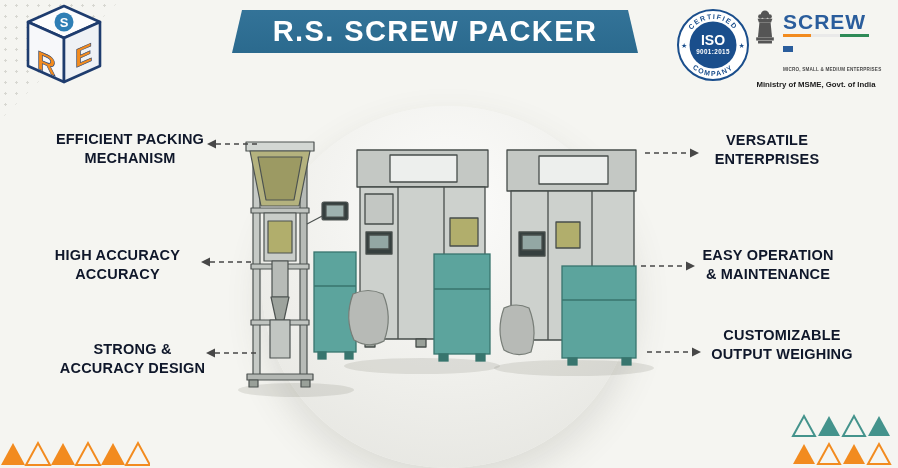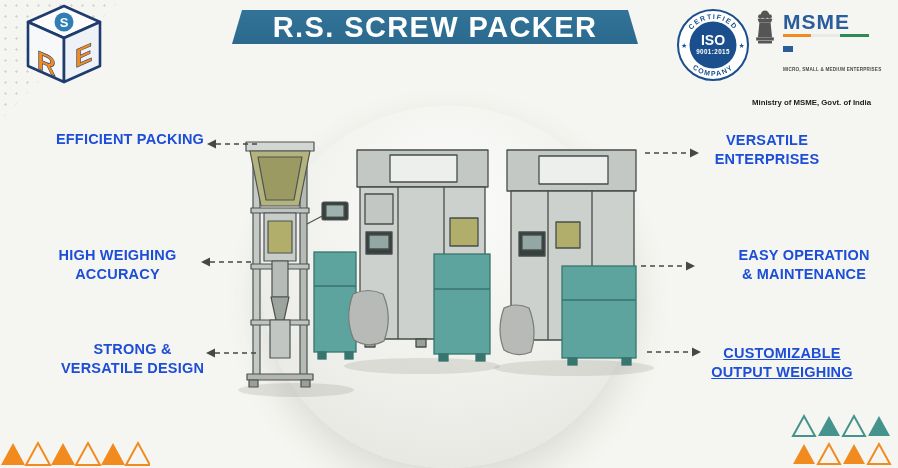--- a/index.html
+++ b/index.html
@@ -12,21 +12,21 @@
   
   .dots-tl {
     position: absolute; left: 0; top: 0; width: 120px; height: 120px;
     background-image: radial-gradient(#b9b9b1 1.1px, transparent 1.3px);
     background-size: 11px 11px; opacity: .5;
     clip-path: polygon(0 0, 100% 0, 0 100%);
   }
 
   
   .banner {
-    position: absolute; left: 232px; top: 10px; width: 406px; height: 34px;
+    position: absolute; left: 232px; top: 10px; width: 406px; height: 43px;
     background: linear-gradient(180deg, #337398 0%, #2b6a8e 100%);
     clip-path: polygon(10px 0, calc(100% - 10px) 0, 100% 100%, 0 100%);
     display: flex; align-items: center; justify-content: center;
     box-shadow: 0 2px 4px rgba(0,0,0,.18);
   }
   .banner-title {
     color: #ffffff; font-size: 29px; font-weight: 800; letter-spacing: 1.4px;
     white-space: nowrap;
   }
 
@@ -44,36 +44,36 @@
   
   .msme { position: absolute; left: 752px; top: 8px; width: 128px; }
   .msme-top { display: flex; align-items: flex-start; gap: 5px; }
   .emblem { width: 26px; height: 42px; flex: 0 0 auto; }
   .msme-right { padding-top: 3px; }
   .msme-acronym { font-size: 21px; font-weight: 800; color: #2a5d9c; letter-spacing: 1px; line-height: 1; }
   .tricolor { height: 3px; width: 86px; margin: 2px 0 2px 0;
     background: linear-gradient(90deg, #f28b1f 0 33%, #e9e9e9 33% 66%, #2e8b57 66% 100%); }
   .msme-tagline { font-size: 4.6px; font-weight: 700; color: #4a4a4a; letter-spacing: .2px; white-space: nowrap; }
   .msme-chip { display: inline-block; width: 10px; height: 6px; background: #2a5d9c; margin-right: 2px; vertical-align: middle; }
-  .msme-caption { margin-top: 23px; font-size: 7.8px; font-weight: 700; color: #1c1c1c; white-space: nowrap; }
+  .msme-caption { margin-top: 5px; font-size: 7.8px; font-weight: 700; color: #1c1c1c; white-space: nowrap; text-align: center; }
 
   
   .stage {
     position: absolute; left: 262px; top: 106px; width: 372px; height: 362px;
     border-radius: 50%;
     background: radial-gradient(circle at 50% 28%, #fcfcfb 0%, #efefeb 55%, #e3e3de 100%);
     box-shadow: 0 16px 36px rgba(90,90,75,.16);
   }
   .machines { position: absolute; left: 226px; top: 112px; width: 460px; height: 335px; }
   .machines text, .logo text { font-family: "Liberation Sans", sans-serif; }
 
   
   .feature {
     position: absolute; text-align: center;
-    font-size: 14.5px; font-weight: 700; color: #1d4ed8;
+    font-size: 14.5px; font-weight: 700; color: #0f172a;
     line-height: 1.28; letter-spacing: .2px;
   }
   .arrow { position: absolute; width: 56px; height: 12px; }
 
   
   .tri-bl { position: absolute; left: 0; bottom: 2px; width: 150px; height: 26px; }
   .tri-br { position: absolute; right: 0; bottom: 2px; width: 110px; height: 56px; }
 
   svg text { font-family: "Liberation Sans", sans-serif; }
 </style>
@@ -128,21 +128,21 @@
           <circle cx="14" cy="6.5" r="4.5"></circle>
           <circle cx="9" cy="8.5" r="2.4"></circle>
           <circle cx="19" cy="8.5" r="2.4"></circle>
           <path d="M6 11 h16 l-1.5 4 h-13 Z"></path>
           <path d="M8 15 h12 l1.6 16 h-15.2 Z"></path>
           <rect x="4.5" y="31" width="19" height="3.4"></rect>
           <rect x="6.5" y="34.8" width="15" height="2.8"></rect>
         </g>
       </svg>
       <div class="msme-right">
-        <div class="msme-acronym">MSME</div>
+        <div class="msme-acronym">SCREW</div>
         <div class="tricolor"></div>
         <div>
           <span class="msme-chip"></span><span class="msme-tagline">MICRO, SMALL &amp; MEDIUM ENTERPRISES</span>
         </div>
       </div>
     </div>
     <div class="msme-caption">Ministry of MSME, Govt. of India</div>
   </div>
 
   <div class="stage"></div>
@@ -218,63 +218,64 @@
       <rect x="336" y="154" width="74" height="92" fill="#5ca49d"></rect>
       <line x1="336" y1="188" x2="410" y2="188"></line>
       <rect x="342" y="246" width="9" height="7" fill="#38756e"></rect>
       <rect x="396" y="246" width="9" height="7" fill="#38756e"></rect>
     </g>
     <path d="M278 196 q-8 22 0 42 q13 8 27 2 q7 -21 -2 -44 q-13 -6 -25 0 Z" fill="#b7bab6" stroke="#777d77" stroke-width="1.2"></path>
   </svg>
 
   <div class="feature" style="left:40px; top:130px; width:180px;">
     <div>EFFICIENT PACKING</div>
+    <div>MECHANISM</div>
   </div>
   <svg class="arrow" style="left:206px; top:138px;" viewBox="0 0 56 12">
     <polygon points="1,6 10,1.5 10,10.5" fill="#474747"></polygon>
     <line x1="10" y1="6" x2="55" y2="6" stroke="#474747" stroke-width="1.6" stroke-dasharray="5 4"></line>
   </svg>
 
   <div class="feature" style="left:30px; top:246px; width:175px;">
-    <div>HIGH WEIGHING</div>
+    <div>HIGH ACCURACY</div>
     <div>ACCURACY</div>
   </div>
   <svg class="arrow" style="left:200px; top:256px;" viewBox="0 0 56 12">
     <polygon points="1,6 10,1.5 10,10.5" fill="#474747"></polygon>
     <line x1="10" y1="6" x2="55" y2="6" stroke="#474747" stroke-width="1.6" stroke-dasharray="5 4"></line>
   </svg>
 
   <div class="feature" style="left:45px; top:340px; width:175px;">
     <div>STRONG &amp;</div>
-    <div>VERSATILE DESIGN</div>
+    <div>ACCURACY DESIGN</div>
   </div>
   <svg class="arrow" style="left:205px; top:347px;" viewBox="0 0 56 12">
     <polygon points="1,6 10,1.5 10,10.5" fill="#474747"></polygon>
     <line x1="10" y1="6" x2="55" y2="6" stroke="#474747" stroke-width="1.6" stroke-dasharray="5 4"></line>
   </svg>
 
   <div class="feature" style="left:688px; top:131px; width:158px;">
     <div>VERSATILE</div>
     <div>ENTERPRISES</div>
   </div>
   <svg class="arrow" style="left:644px; top:147px;" viewBox="0 0 56 12">
     <polygon points="55,6 46,1.5 46,10.5" fill="#474747"></polygon>
     <line x1="1" y1="6" x2="46" y2="6" stroke="#474747" stroke-width="1.6" stroke-dasharray="5 4"></line>
   </svg>
 
-  <div class="feature" style="left:724px; top:246px; width:160px;">
+  <div class="feature" style="left:688px; top:246px; width:160px;">
     <div>EASY OPERATION</div>
     <div>&amp; MAINTENANCE</div>
   </div>
   <svg class="arrow" style="left:640px; top:260px;" viewBox="0 0 56 12">
     <polygon points="55,6 46,1.5 46,10.5" fill="#474747"></polygon>
     <line x1="1" y1="6" x2="46" y2="6" stroke="#474747" stroke-width="1.6" stroke-dasharray="5 4"></line>
   </svg>
 
-  <div class="feature" style="left:698px; top:344px; width:168px;text-decoration:underline;">
+  <div class="feature" style="left:698px; top:326px; width:168px;">
     <div>CUSTOMIZABLE</div>
     <div>OUTPUT WEIGHING</div>
   </div>
   <svg class="arrow" style="left:646px; top:346px;" viewBox="0 0 56 12">
     <polygon points="55,6 46,1.5 46,10.5" fill="#474747"></polygon>
     <line x1="1" y1="6" x2="46" y2="6" stroke="#474747" stroke-width="1.6" stroke-dasharray="5 4"></line>
   </svg>
 
   <svg class="tri-bl" viewBox="0 0 150 26">
     <g stroke-width="2">

